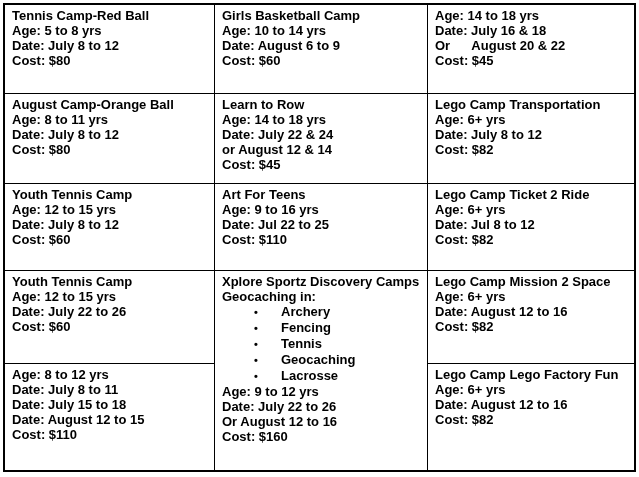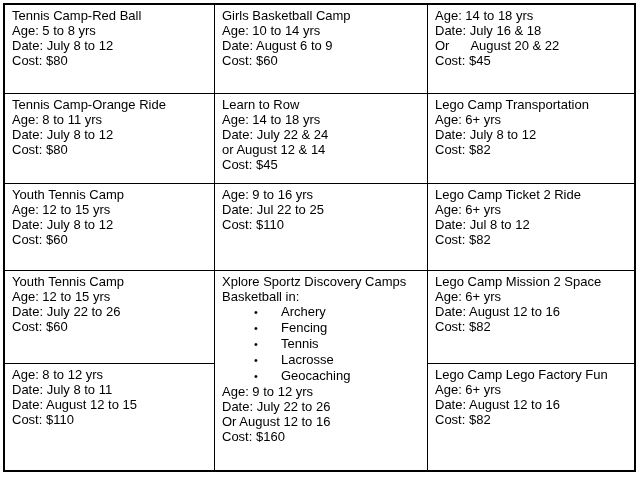--- a/index.html
+++ b/index.html
@@ -23,20 +23,21 @@
   }
   .camp-table {
     width: 633px;
     height: 469px;
     box-sizing: border-box;
     border: 2px solid #000000;
     display: grid;
     grid-template-columns: 210px 213px 206px;
     grid-template-rows: 89px 90px 87px 93px 106px;
     background: #ffffff;
+    font-weight: bold;
   }
   .cell {
     box-sizing: border-box;
     padding: 3px 4px 2px 7px;
     font-size: 13px;
     line-height: 15px;
     overflow: hidden;
   }
   .br { border-right: 1px solid #000000; }
   .bb { border-bottom: 1px solid #000000; }
@@ -74,21 +75,21 @@
         <div class="line">Cost: $60</div>
       </div>
     <div class="cell bb" style="grid-area:1/3">
         <div class="line">Age: 14 to 18 yrs</div>
         <div class="line">Date: July 16 &amp; 18</div>
         <div class="line">Or      August 20 &amp; 22</div>
         <div class="line">Cost: $45</div>
       </div>
 
     <div class="cell br bb" style="grid-area:2/1">
-        <div class="line">Tennis Camp-Orange Ride</div>
+        <div class="line">August Camp-Orange Ball</div>
         <div class="line">Age: 8 to 11 yrs</div>
         <div class="line">Date: July 8 to 12</div>
         <div class="line">Cost: $80</div>
       </div>
     <div class="cell br bb" style="grid-area:2/2">
         <div class="line">Learn to Row</div>
         <div class="line">Age: 14 to 18 yrs</div>
         <div class="line">Date: July 22 &amp; 24</div>
         <div class="line">or August 12 &amp; 14</div>
         <div class="line">Cost: $45</div>
@@ -100,60 +101,62 @@
         <div class="line">Cost: $82</div>
       </div>
 
     <div class="cell br bb" style="grid-area:3/1">
         <div class="line">Youth Tennis Camp</div>
         <div class="line">Age: 12 to 15 yrs</div>
         <div class="line">Date: July 8 to 12</div>
         <div class="line">Cost: $60</div>
       </div>
     <div class="cell br bb" style="grid-area:3/2">
+        <div class="line">Art For Teens</div>
         <div class="line">Age: 9 to 16 yrs</div>
         <div class="line">Date: Jul 22 to 25</div>
         <div class="line">Cost: $110</div>
       </div>
     <div class="cell bb" style="grid-area:3/3">
         <div class="line">Lego Camp Ticket 2 Ride</div>
         <div class="line">Age: 6+ yrs</div>
         <div class="line">Date: Jul 8 to 12</div>
         <div class="line">Cost: $82</div>
       </div>
 
     <div class="cell br bb" style="grid-area:4/1">
         <div class="line">Youth Tennis Camp</div>
         <div class="line">Age: 12 to 15 yrs</div>
         <div class="line">Date: July 22 to 26</div>
         <div class="line">Cost: $60</div>
       </div>
     <div class="cell br merged">
         <div class="line">Xplore Sportz Discovery Camps</div>
-        <div class="line">Basketball in:</div>
+        <div class="line">Geocaching in:</div>
         <div class="line bullet"><span class="marker">•</span><span>Archery</span></div>
         <div class="line bullet"><span class="marker">•</span><span>Fencing</span></div>
         <div class="line bullet"><span class="marker">•</span><span>Tennis</span></div>
+        <div class="line bullet"><span class="marker">•</span><span>Geocaching</span></div>
         <div class="line bullet"><span class="marker">•</span><span>Lacrosse</span></div>
-        <div class="line bullet"><span class="marker">•</span><span>Geocaching</span></div>
         <div class="line">Age: 9 to 12 yrs</div>
         <div class="line">Date: July 22 to 26</div>
         <div class="line">Or August 12 to 16</div>
         <div class="line">Cost: $160</div>
       </div>
     <div class="cell bb" style="grid-area:4/3">
         <div class="line">Lego Camp Mission 2 Space</div>
         <div class="line">Age: 6+ yrs</div>
         <div class="line">Date: August 12 to 16</div>
         <div class="line">Cost: $82</div>
       </div>
 
     <div class="cell br" style="grid-area:5/1">
         <div class="line">Age: 8 to 12 yrs</div>
         <div class="line">Date: July 8 to 11</div>
+        <div class="line">Date: July 15 to 18</div>
         <div class="line">Date: August 12 to 15</div>
         <div class="line">Cost: $110</div>
       </div>
     <div class="cell" style="grid-area:5/3">
         <div class="line">Lego Camp Lego Factory Fun</div>
         <div class="line">Age: 6+ yrs</div>
         <div class="line">Date: August 12 to 16</div>
         <div class="line">Cost: $82</div>
       </div>
 

